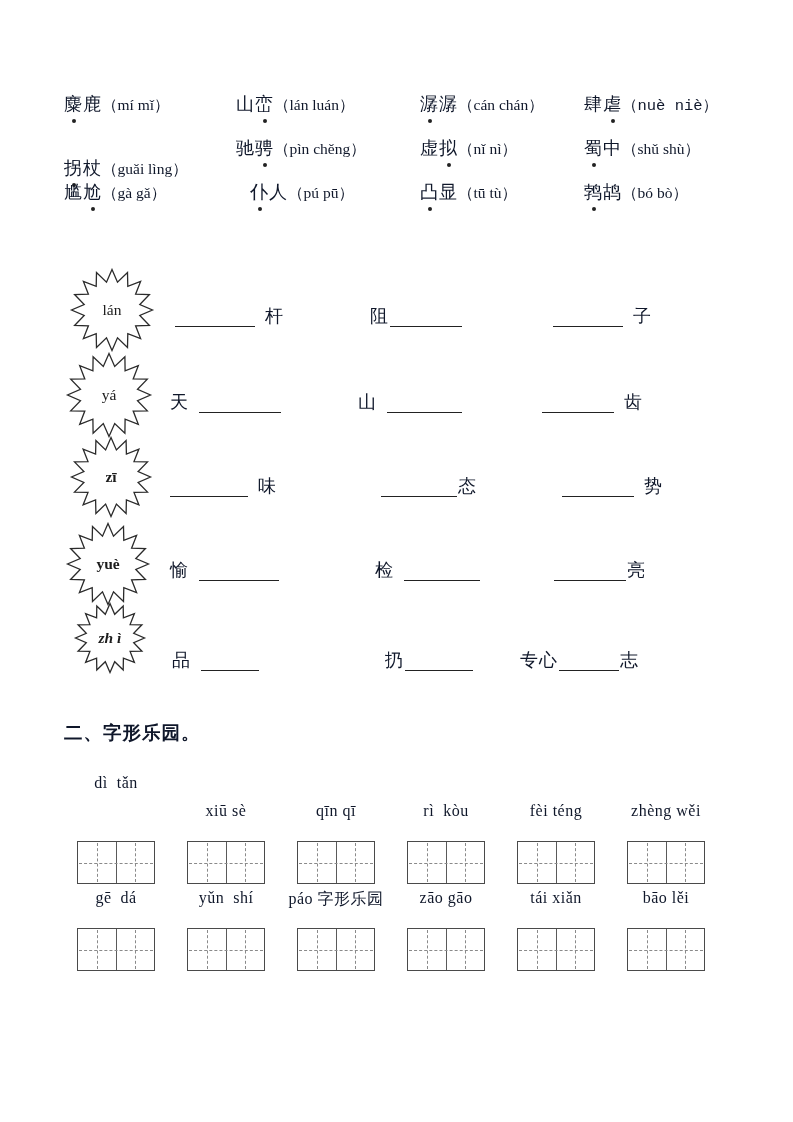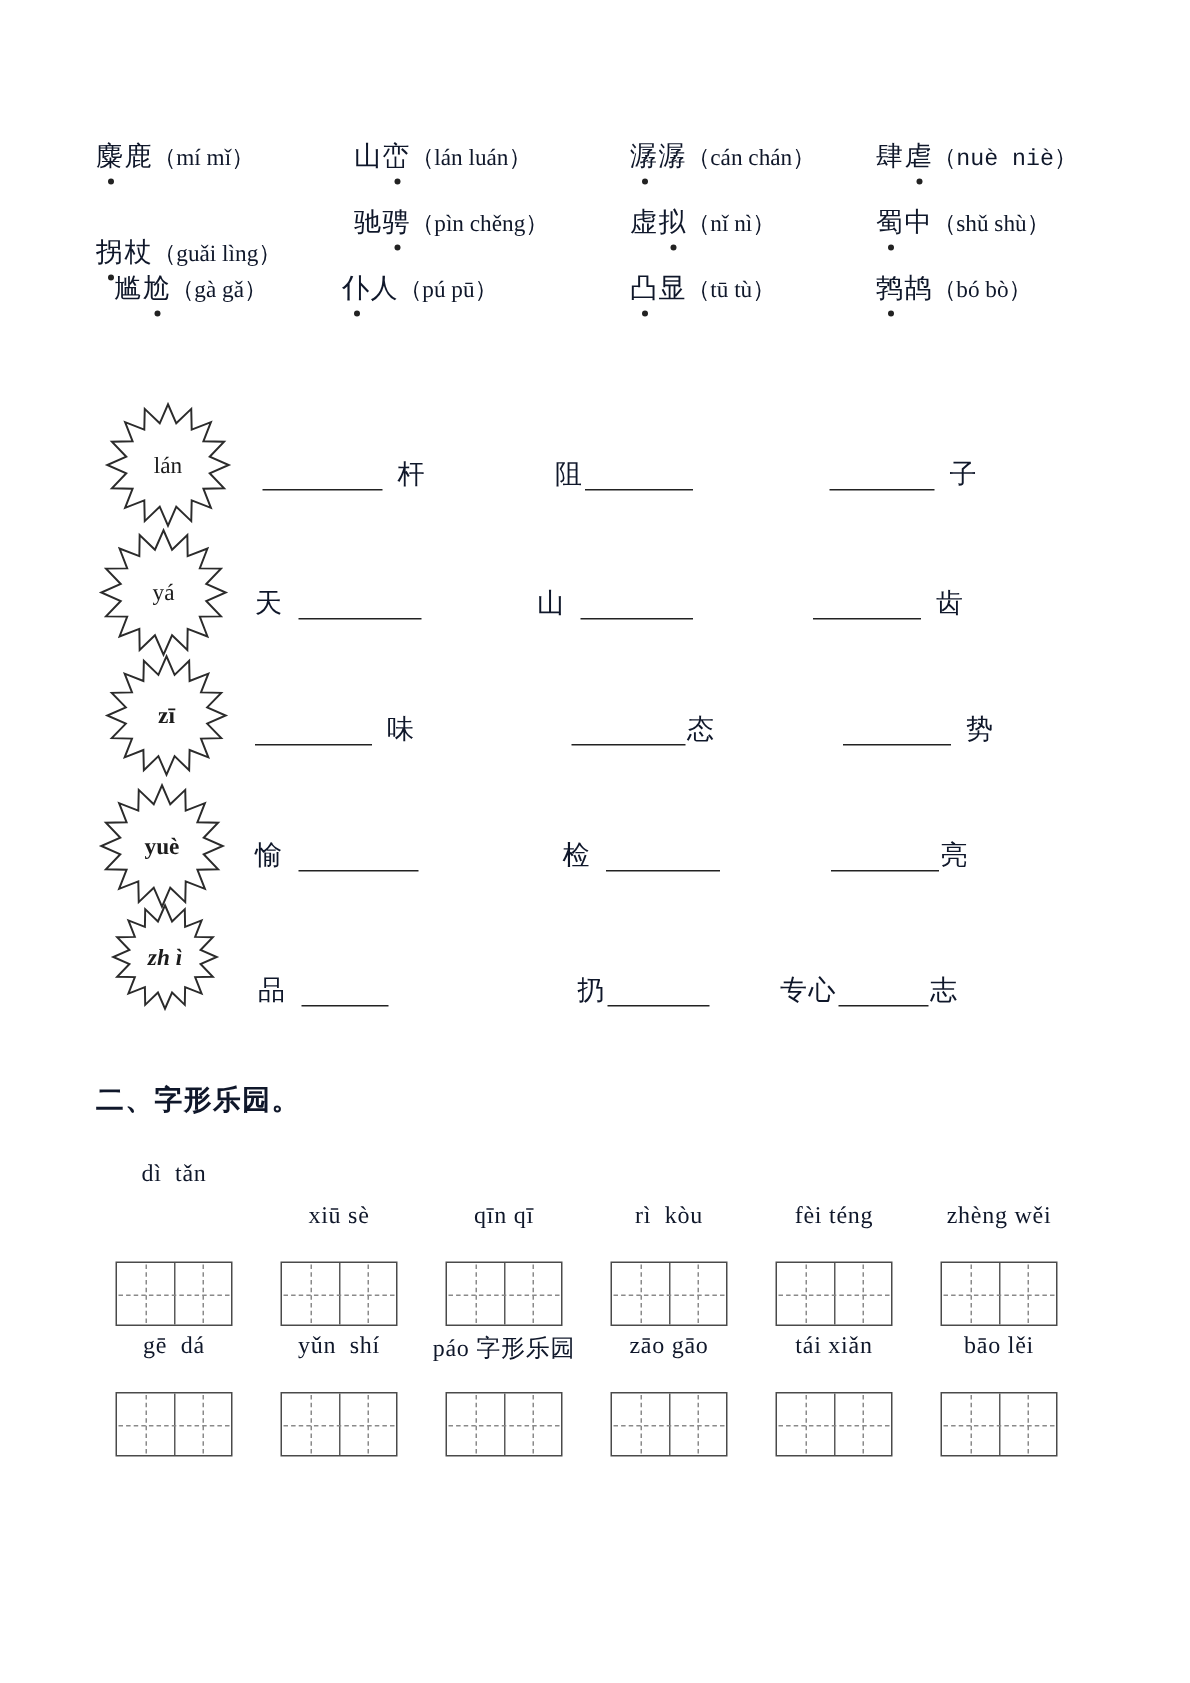--- a/index.html
+++ b/index.html
@@ -38,22 +38,22 @@
 <div class="page">
   <div id="pron-section">
       <div class="pron-item" style="top: 92px; left: 64px;"><span class="cnchar dotted">麋</span><span class="cnchar">鹿</span><span class="py">（mí mǐ）</span></div>
       <div class="pron-item" style="top: 92px; left: 236px;"><span class="cnchar">山</span><span class="cnchar dotted">峦</span><span class="py">（lán luán）</span></div>
       <div class="pron-item" style="top: 92px; left: 420px;"><span class="cnchar dotted">潺</span><span class="cnchar">潺</span><span class="py">（cán chán）</span></div>
       <div class="pron-item" style="top: 92px; left: 584px; font-family: Liberation Mono, monospace;"><span class="cnchar">肆</span><span class="cnchar dotted">虐</span><span class="py">（nuè niè）</span></div>
       <div class="pron-item" style="top: 136px; left: 64px; margin-top: 20px;"><span class="cnchar dotted">拐</span><span class="cnchar">杖</span><span class="py">（guǎi lìng）</span></div>
       <div class="pron-item" style="top: 136px; left: 236px;"><span class="cnchar">驰</span><span class="cnchar dotted">骋</span><span class="py">（pìn chěng）</span></div>
       <div class="pron-item" style="top: 136px; left: 420px;"><span class="cnchar">虚</span><span class="cnchar dotted">拟</span><span class="py">（nǐ nì）</span></div>
       <div class="pron-item" style="top: 136px; left: 584px;"><span class="cnchar dotted">蜀</span><span class="cnchar">中</span><span class="py">（shǔ shù）</span></div>
-      <div class="pron-item" style="top: 180px; left: 76px; text-align: center;"><span class="cnchar">尴</span><span class="cnchar dotted">尬</span><span class="py">（gà gǎ）</span></div>
-      <div class="pron-item" style="top: 180px; left: 228px;"><span class="cnchar dotted">仆</span><span class="cnchar">人</span><span class="py">（pú pū）</span></div>
+      <div class="pron-item" style="top: 180px; left: 64px; text-align: center;"><span class="cnchar">尴</span><span class="cnchar dotted">尬</span><span class="py">（gà gǎ）</span></div>
+      <div class="pron-item" style="top: 180px; left: 250px;"><span class="cnchar dotted">仆</span><span class="cnchar">人</span><span class="py">（pú pū）</span></div>
       <div class="pron-item" style="top: 180px; left: 420px;"><span class="cnchar dotted">凸</span><span class="cnchar">显</span><span class="py">（tū tù）</span></div>
       <div class="pron-item" style="top: 180px; left: 584px;"><span class="cnchar dotted">鹁</span><span class="cnchar">鸪</span><span class="py">（bó bò）</span></div>
     </div>
 
 
   <div id="star-section">
       <div class="star-row" style="top: 268px;">
         <span class="star-wrap" style="left: 66px; top: 0px; text-decoration: underline;"><svg width="92" height="84">
             <polygon points="46.0,1.5 51.5,14.2 61.5,4.6 61.8,18.4 74.6,13.4 69.6,26.2 83.4,26.5 73.8,36.5 86.5,42.0 73.8,47.5 83.4,57.5 69.6,57.8 74.6,70.6 61.8,65.6 61.5,79.4 51.5,69.8 46.0,82.5 40.5,69.8 30.5,79.4 30.2,65.6 17.4,70.6 22.4,57.8 8.6,57.5 18.2,47.5 5.5,42.0 18.2,36.5 8.6,26.5 22.4,26.2 17.4,13.4 30.2,18.4 30.5,4.6 40.5,14.2" fill="#ffffff" stroke="#2b2b2b" stroke-width="1.3"></polygon>
             <text x="46" y="47" text-anchor="middle" font-size="15.5" fill="#1c1c1c">lán</text>

